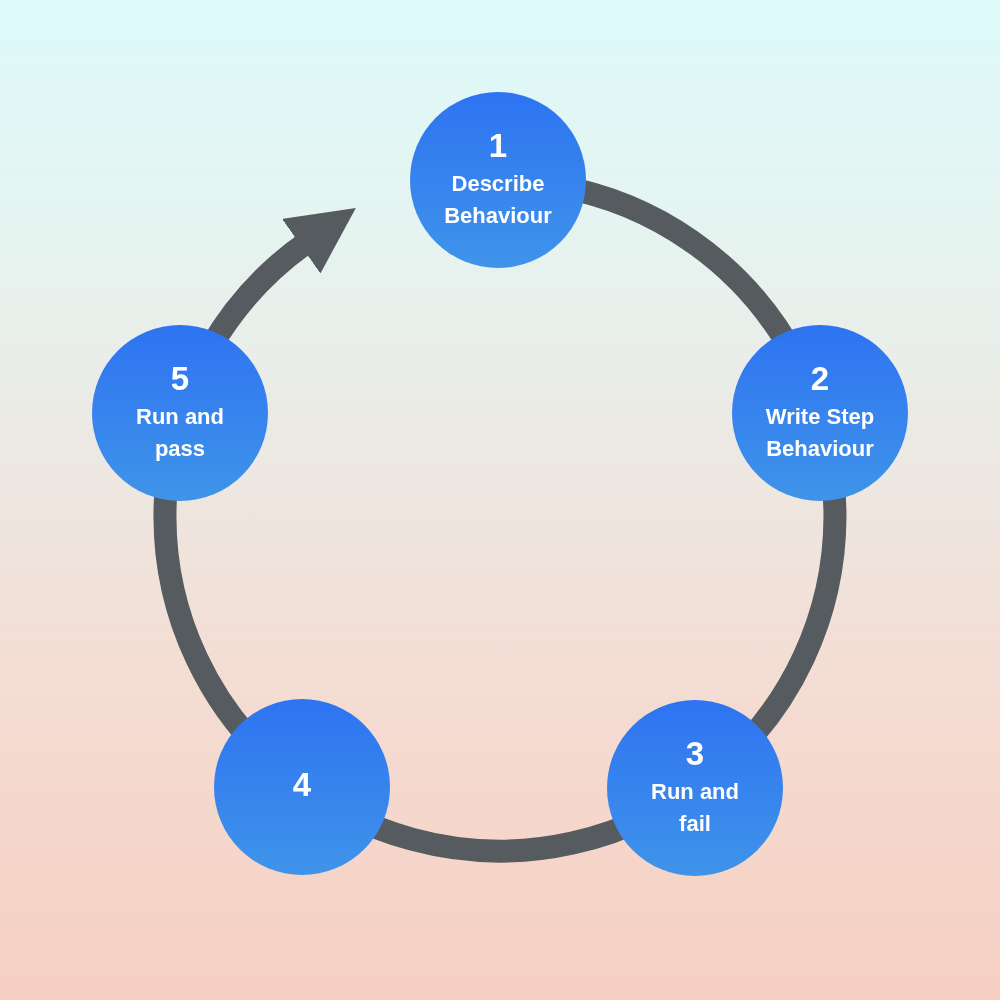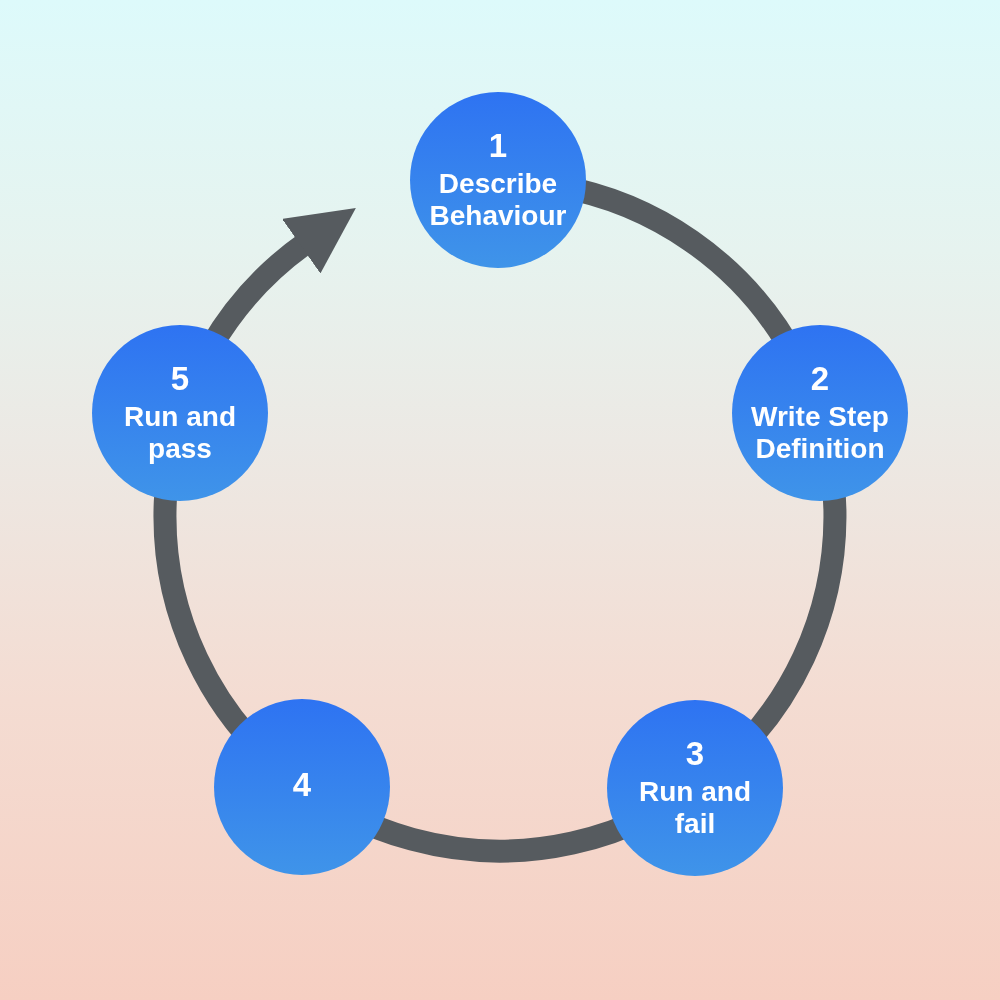--- a/index.html
+++ b/index.html
@@ -45,21 +45,21 @@
     justify-content: center;
     text-align: center;
   }
   .node .num {
     font-size: 33px;
     font-weight: 700;
     line-height: 1.1;
     margin-bottom: 3px;
   }
   .node .label {
-    font-size: 28px;
+    font-size: 22px;
     font-weight: 700;
     line-height: 32px;
     white-space: pre-line;
   }
   .node-1 { left: 410px; top:  92px; }
   .node-2 { left: 732px; top: 325px; }
   .node-3 { left: 607px; top: 700px; }
   .node-4 { left: 214px; top: 699px; }
   .node-5 { left:  92px; top: 325px; }
 </style>
@@ -79,21 +79,21 @@
 
   <div class="node node-1">
     <div class="num">1</div>
     <div class="label">Describe
 Behaviour</div>
   </div>
 
   <div class="node node-2">
     <div class="num">2</div>
     <div class="label">Write Step
-Definition</div>
+Behaviour</div>
   </div>
 
   <div class="node node-3">
     <div class="num">3</div>
     <div class="label">Run and
 fail</div>
   </div>
 
   <div class="node node-4">
     <div class="num">4</div>

